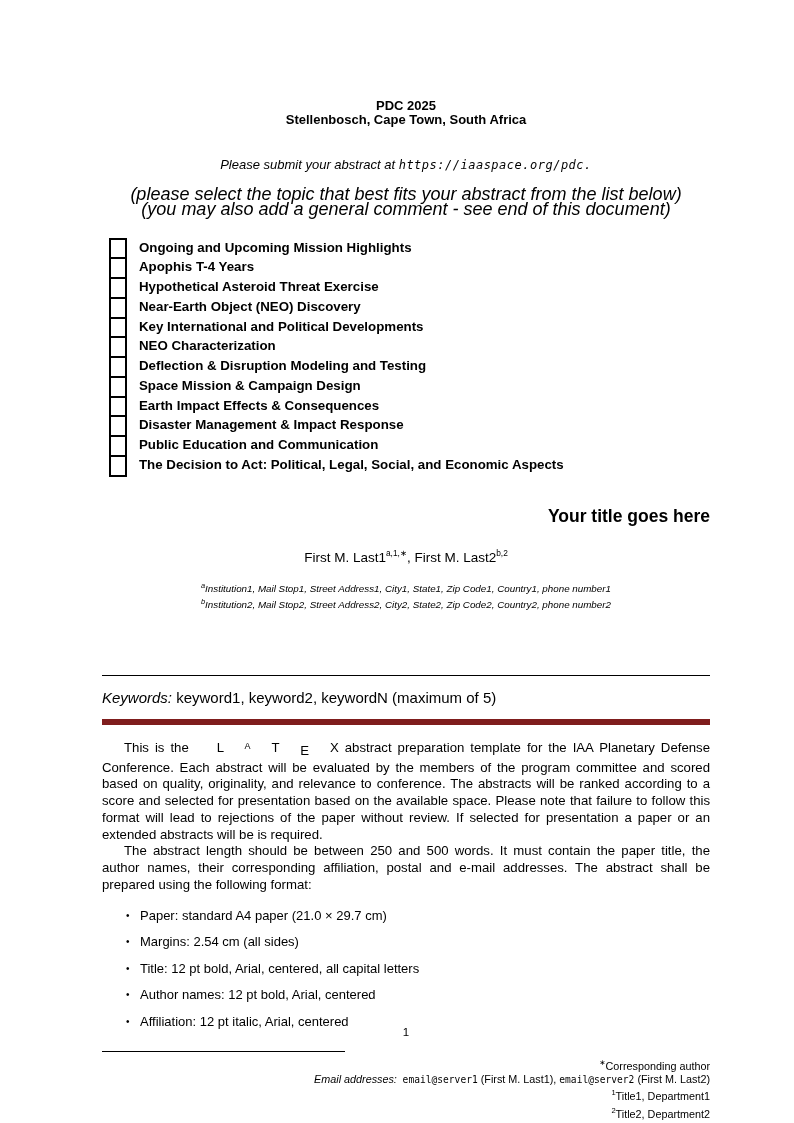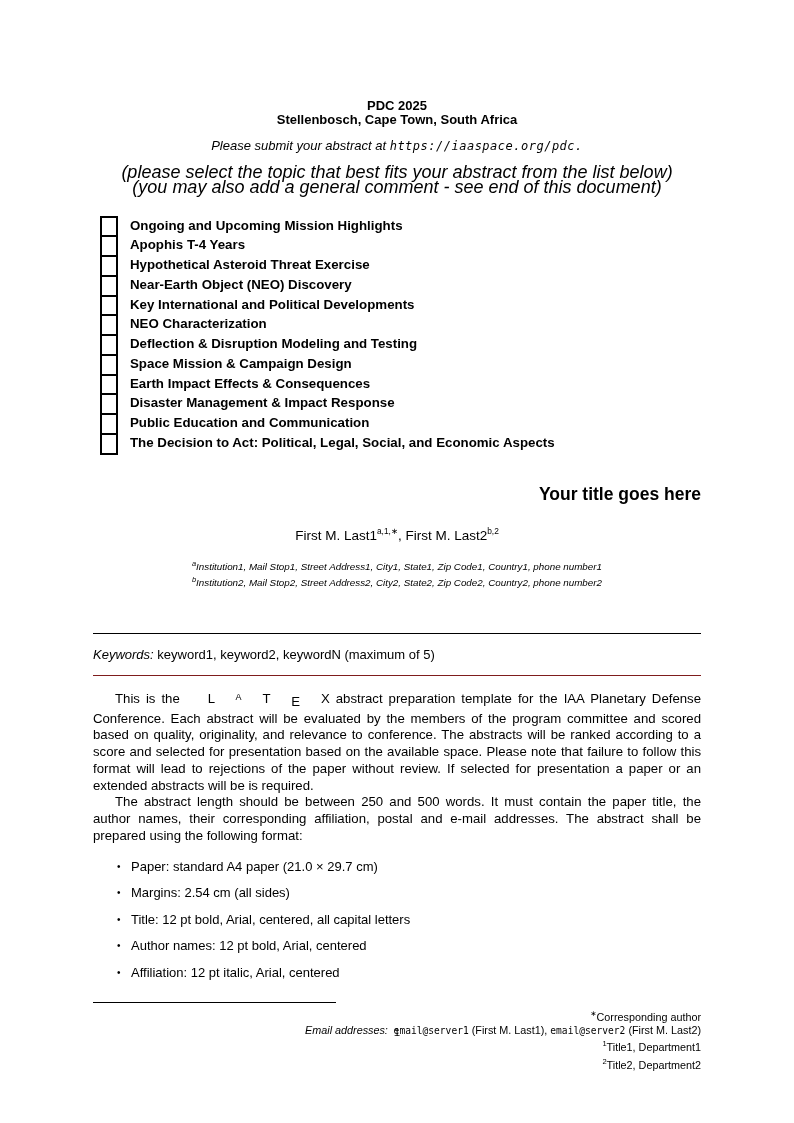--- a/index.html
+++ b/index.html
@@ -2,44 +2,44 @@
 <html><head>
 <meta charset="utf-8">
 <style>
   html,body{margin:0;padding:0;}
   body{
     width:794px;height:1123px;background:#ffffff;color:#000;
     font-family:"Liberation Sans","DejaVu Sans",sans-serif;
     position:relative;overflow:hidden;
   }
   .page{
-    position:absolute;left:93px;top:0;width:608px;height:821px;
+    position:absolute;left:102px;top:0;width:608px;height:821px;
   }
   
   .hdr{padding-top:99px;text-align:center;}
   .hdr-line{font-weight:bold;font-size:13px;line-height:13.8px;}
-  .submit-line{margin-top:11px;font-style:italic;font-size:13px;line-height:15px;}
+  .submit-line{margin-top:27px;font-style:italic;font-size:13px;line-height:21px;}
   .url{font-family:"DejaVu Sans Mono","Liberation Mono",monospace;font-style:italic;font-size:12px;letter-spacing:0.5px;}
   .notes{margin-top:11px;font-style:italic;font-size:18px;line-height:15px;}
   
   .topics{margin-top:21px;display:flex;padding-left:7px;}
   .cb-col{display:flex;flex-direction:column;}
   .cb{display:block;width:18px;height:21.75px;border:2px solid #000;box-sizing:border-box;background:#fff;}
   .cb + .cb{margin-top:-2px;}
   .label-col{margin-left:12px;}
   .topic-label{font-weight:bold;font-size:13.3px;line-height:19.75px;white-space:nowrap;}
   
   .paper-title{margin-top:29px;text-align:right;font-weight:bold;font-size:17.5px;line-height:20px;}
   .authors{margin-top:19px;text-align:center;font-size:13.5px;line-height:16px;}
   .authors sup{font-size:62%;}
   .affils{margin-top:15px;text-align:center;font-style:italic;font-size:9.8px;line-height:12.4px;}
   .affils sup{font-size:75%;}
   
-  .kw-box{margin-top:44px;border-top:1px solid #000;border-bottom:1px solid #7f1d1d;
-          padding:13px 0 13px 0;font-size:13px;}
+  .kw-box{margin-top:64px;border-top:1px solid #000;border-bottom:6px solid #7f1d1d;
+          padding:13px 0 13px 0;font-size:15px;}
   .kw-label{font-style:italic;}
   
   .para{font-size:13.2px;line-height:16.75px;text-align:justify;text-indent:22px;}
   .p1{margin-top:13px;}
   .latex span{display:inline-block;}
   .latex .lA{font-size:68%;vertical-align:0.28em;margin-left:-0.18em;margin-right:-0.12em;}
   .latex .lE{vertical-align:-0.22em;margin-left:-0.1em;margin-right:-0.08em;}
   
   .fmt-list{margin-top:13px;padding-left:24px;}
   .fmt-item{font-size:13px;line-height:17px;margin-bottom:9.5px;display:flex;}

